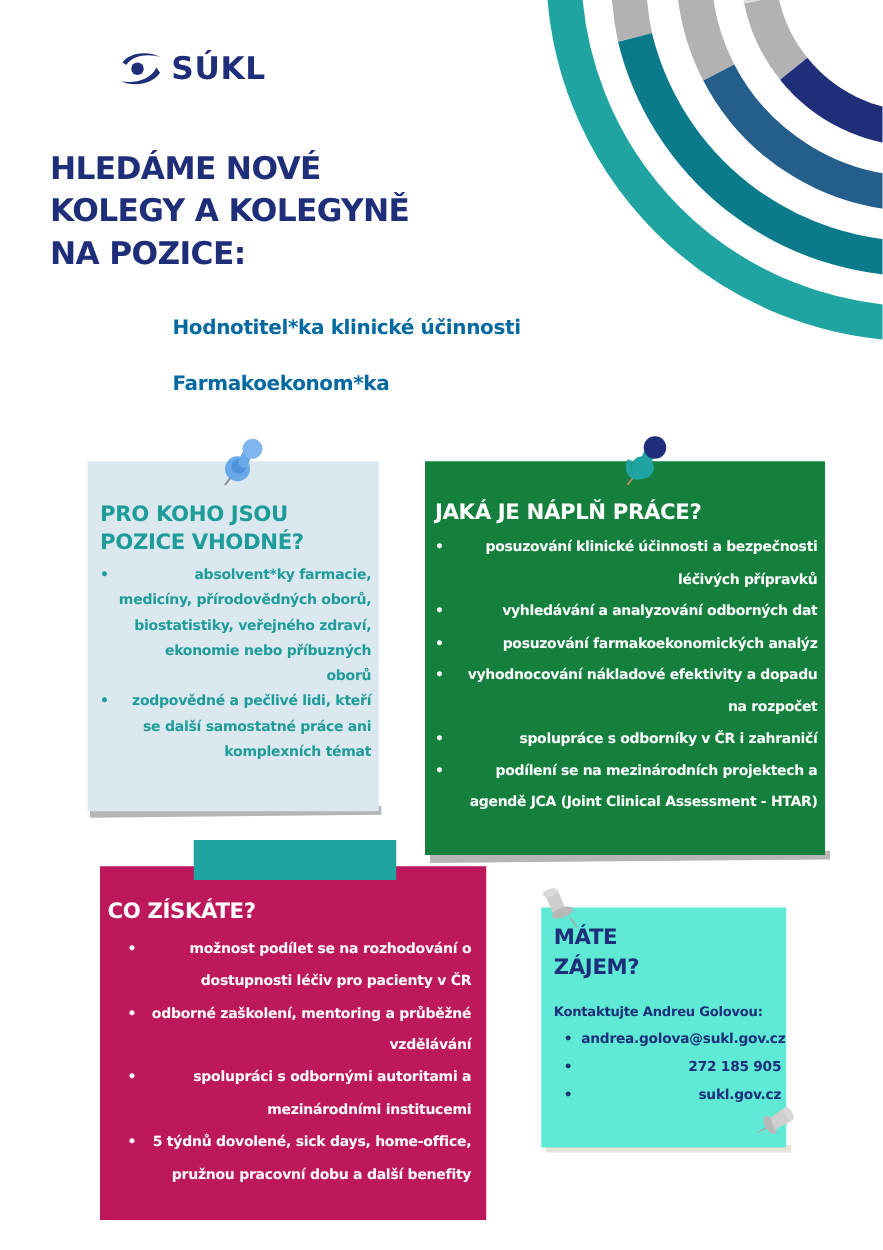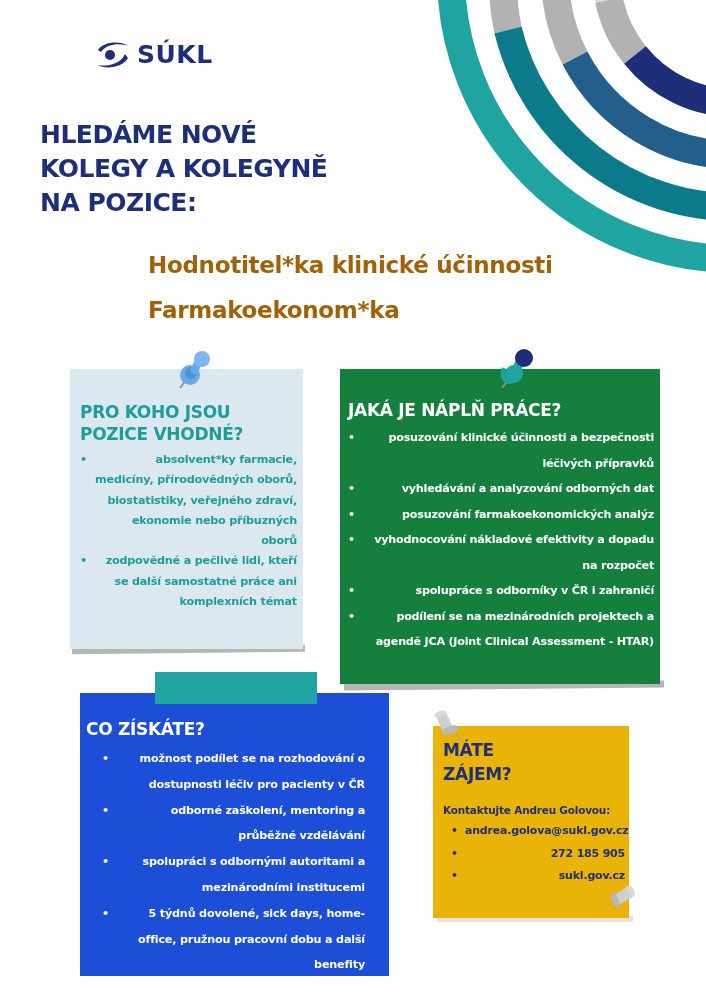--- a/index.html
+++ b/index.html
@@ -4,44 +4,44 @@
 <style>
   html, body { margin: 0; padding: 0; }
   body { width: 706px; height: 1000px; background: #ffffff; position: relative; overflow: hidden;
          font-family: "DejaVu Sans", sans-serif; }
   .abs { position: absolute; }
   #arcs { position: absolute; left: 0; top: 0; }
   .logo { left: 95px; top: 40px; display: flex; align-items: flex-start; }
   .logo-text { font-family: "DejaVu Sans", sans-serif; font-weight: bold; font-size: 25px; color: #1F2E78; margin-left: 6px; letter-spacing: 0.5px; }
   .headline { left: 40px; top: 118px; width: 380px; text-align: left; color: #1F2E78; font-weight: bold;
               font-size: 25px; line-height: 34px; letter-spacing: -0.5px; }
-  .position { left: 148px; color: #a16207; font-weight: bold; font-size: 23px; letter-spacing: -0.3px; }
+  .position { left: 138px; color: #0369a1; font-weight: bold; font-size: 16px; letter-spacing: -0.3px; }
   .card { position: absolute; box-sizing: border-box; }
   .card-shadow { position: absolute; background: #b5b5b5; }
   .card h2 { margin: 0; text-align: left; font-weight: bold; }
   .card ul { margin: 0; padding: 0; list-style: none; }
   .card li { position: relative; padding-left: 14px; font-weight: bold; text-align: right; }
   .card li::before { content: "•"; position: absolute; left: 0; top: 0; }
 
   .c1 { left: 70px; top: 369px; width: 233px; height: 280px; background: #DBE8EF; color: #1E9C9A; padding: 32px 6px 0 10px; }
   .c1 h2 { font-size: 17px; line-height: 22px; color: #1E9C9A; letter-spacing: -0.3px; }
   .c1 ul { margin-top: 5px; }
   .c1 li { font-size: 11.2px; line-height: 20.3px; letter-spacing: -0.2px; }
 
   .c2 { left: 340px; top: 369px; width: 320px; height: 315px; background: #15803d; color: #ffffff; padding: 30px 6px 0 8px; }
   .c2 h2 { font-size: 17px; line-height: 22px; letter-spacing: -0.3px; }
   .c2 ul { margin-top: 4px; }
   .c2 li { font-size: 11.2px; line-height: 25.5px; letter-spacing: -0.25px; }
 
-  .c3 { left: 80px; top: 693px; width: 309px; height: 283px; background: #1d4ed8; color: #ffffff; padding: 25px 24px 0 22px; }
+  .c3 { left: 80px; top: 693px; width: 309px; height: 283px; background: #be185d; color: #ffffff; padding: 25px 12px 0 22px; }
   .c3 h2 { font-size: 17px; line-height: 22px; letter-spacing: -0.3px; margin-left: -16px; }
   .c3 ul { margin-top: 6px; }
   .c3 li { font-size: 11.2px; line-height: 25.8px; letter-spacing: -0.2px; }
 
-  .c4 { left: 433px; top: 726px; width: 196px; height: 192px; background: #eab308; color: #1F2E78; padding: 12px 4px 0 10px; }
+  .c4 { left: 433px; top: 726px; width: 196px; height: 192px; background: #5eead4; color: #1F2E78; padding: 12px 4px 0 10px; }
   .c4 h2 { font-size: 17px; line-height: 24px; letter-spacing: -0.3px; }
   .c4 .contact-lead { font-weight: bold; font-size: 10.5px; margin-top: 18px; letter-spacing: -0.2px; }
   .c4 ul { margin-top: 4px; margin-left: 8px; }
   .c4 li { font-size: 11px; line-height: 22.5px; letter-spacing: -0.2px; }
 
   .tape { position: absolute; left: 155px; top: 672px; width: 162px; height: 32px; background: #1FA4A2; }
 </style>
 </head>
 <body>
 

